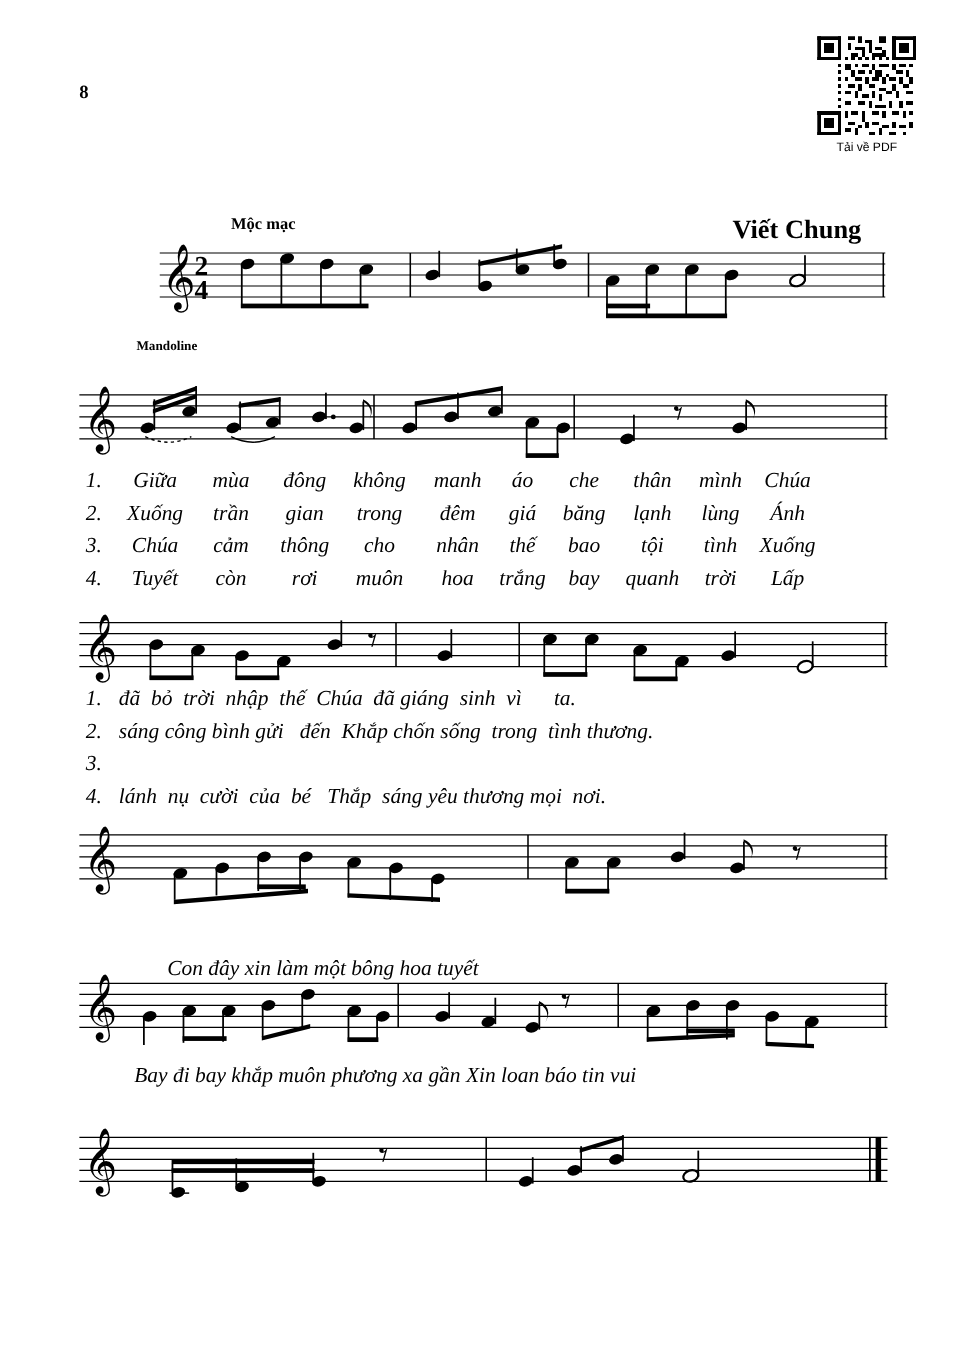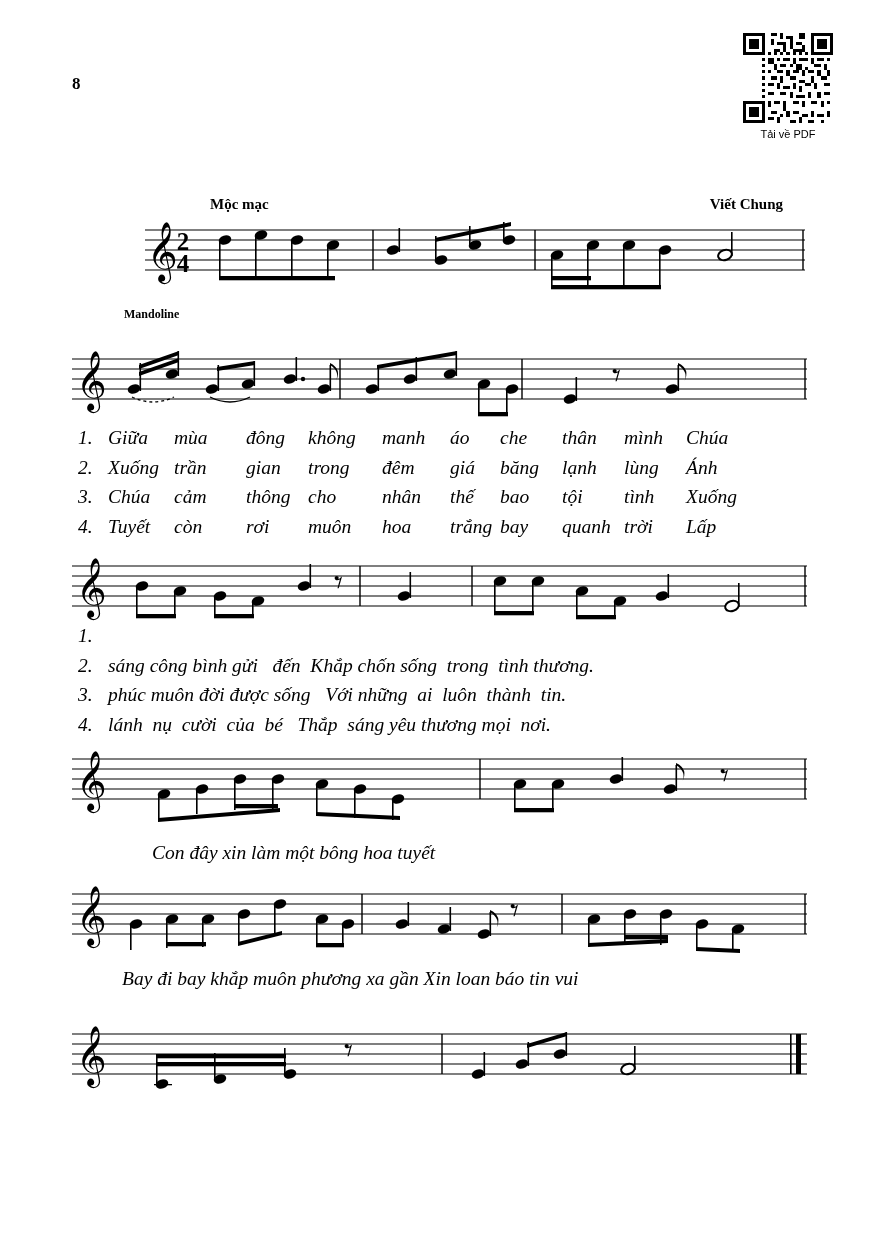--- a/index.html
+++ b/index.html
@@ -65,21 +65,21 @@
     font-family: "Liberation Serif", serif;
     font-weight: bold;
     font-size: 15px;
   }
   .composer {
     position: absolute;
     right: 92px;
     top: 196px;
     font-family: "Liberation Serif", serif;
     font-weight: bold;
-    font-size: 15px;
+    font-size: 24px;
   }
   .instrument {
     position: absolute;
     left: 124px;
     top: 307px;
     font-family: "Liberation Serif", serif;
     font-weight: bold;
     font-size: 12px;
   }
 
@@ -103,20 +103,21 @@
   }
   .lyric-num {
     width: 30px;
     flex: 0 0 30px;
   }
   .lyric-words {
     display: flex;
   }
   .lyric-words span {
     display: inline-block;
+    text-align: center;
   }
   .lyric-center {
     position: absolute;
     font-family: "Liberation Serif", serif;
     font-style: italic;
     font-size: 19.5px;
     white-space: nowrap;
   }
 </style>
 </head>
@@ -491,28 +492,28 @@
         <rect x="595.5" y="22" width="1.6" height="24"></rect>
         <ellipse cx="660" cy="54" rx="7" ry="5" transform="rotate(-18 660 54)" fill="#fff" stroke="#000" stroke-width="2"></ellipse>
         <rect x="666" y="31" width="1.6" height="24"></rect>
       </g>
     </svg>
   </div>
 
   <div class="lyric-block" style="left:78px; top:623px;">
     <div class="lyric-line">
       <span class="lyric-num">1.</span>
+      <span style="white-space:pre">đã  bỏ  trời  nhập  thế  Chúa  đã giáng  sinh  vì      ta.</span>
     </div>
     <div class="lyric-line">
       <span class="lyric-num">2.</span>
       <span style="white-space:pre">sáng công bình gửi   đến  Khắp chốn sống  trong  tình thương.</span>
     </div>
     <div class="lyric-line">
       <span class="lyric-num">3.</span>
-      <span style="white-space:pre">phúc muôn đời được sống   Với những  ai  luôn  thành  tin.</span>
     </div>
     <div class="lyric-line">
       <span class="lyric-num">4.</span>
       <span style="white-space:pre">lánh  nụ  cười  của  bé   Thắp  sáng yêu thương mọi  nơi.</span>
     </div>
   </div>
 
   <div class="system" style="left:72px; top:745px; width:735px; height:80px;">
     <svg width="735" height="80">
       <g stroke="#000" stroke-width="1.1">
@@ -555,21 +556,21 @@
         <ellipse cx="544" cy="34" rx="6.4" ry="4.6" transform="rotate(-18 544 34)"></ellipse>
         <rect x="549.5" y="12" width="1.6" height="24"></rect>
         <ellipse cx="598" cy="44" rx="6.4" ry="4.6" transform="rotate(-18 598 44)"></ellipse>
         <rect x="603.5" y="20" width="1.6" height="26"></rect>
         <path d="M604 20 q11 7 6 17 q7 -13 -6 -19"></path>
         <text x="648" y="42" font-family="DejaVu Sans, sans-serif" font-size="34">𝄾</text>
       </g>
     </svg>
   </div>
 
-  <div class="lyric-center" style="left:152px; top:842px;">Con  đây  xin  làm  một      bông  hoa  tuyết</div>
+  <div class="lyric-center" style="left:152px; top:870px;">Con  đây  xin  làm  một      bông  hoa  tuyết</div>
 
   <div class="system" style="left:72px; top:880px; width:735px; height:80px;">
     <svg width="735" height="80">
       <g stroke="#000" stroke-width="1.1">
         <line x1="0" y1="14" x2="735" y2="14"></line>
         <line x1="0" y1="24" x2="735" y2="24"></line>
         <line x1="0" y1="34" x2="735" y2="34"></line>
         <line x1="0" y1="44" x2="735" y2="44"></line>
         <line x1="0" y1="54" x2="735" y2="54"></line>
       </g>

